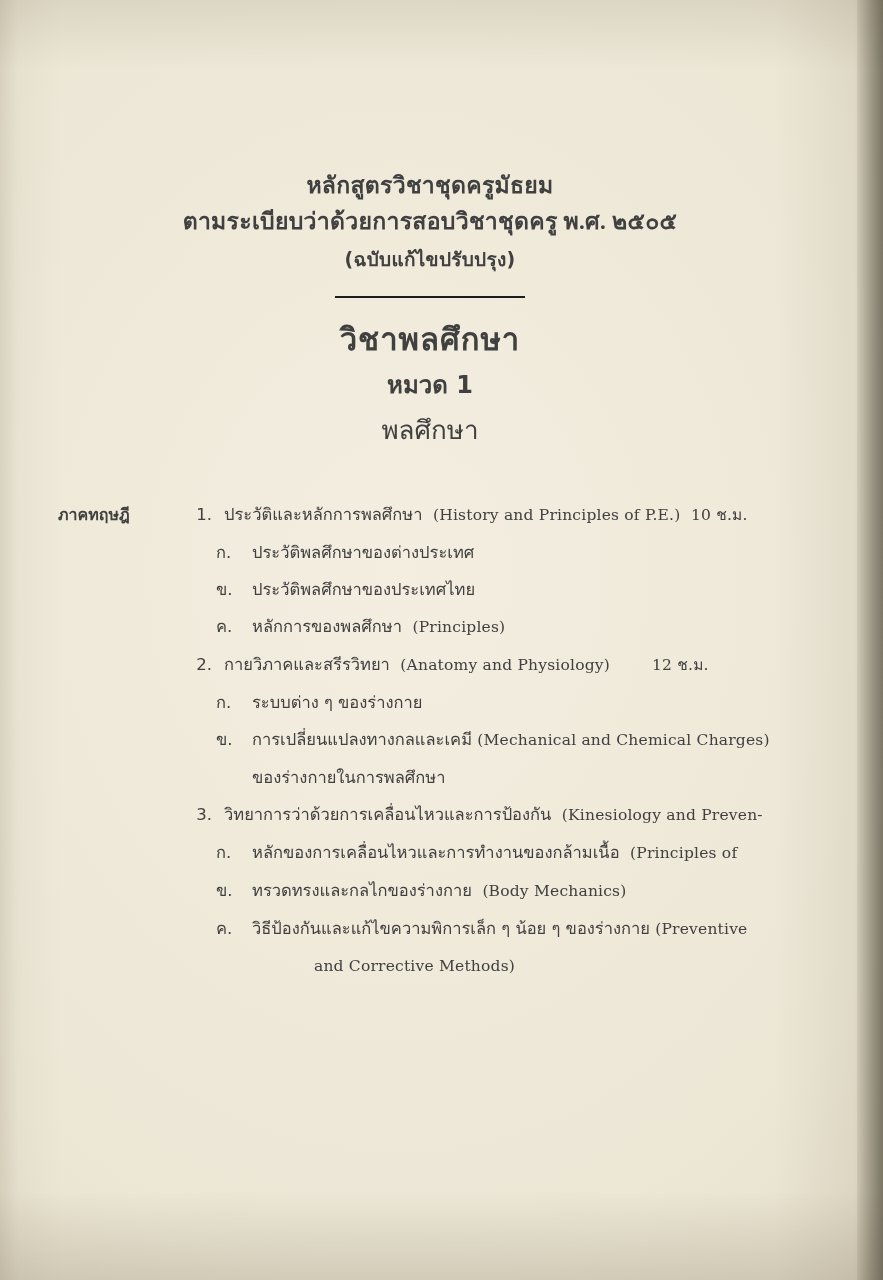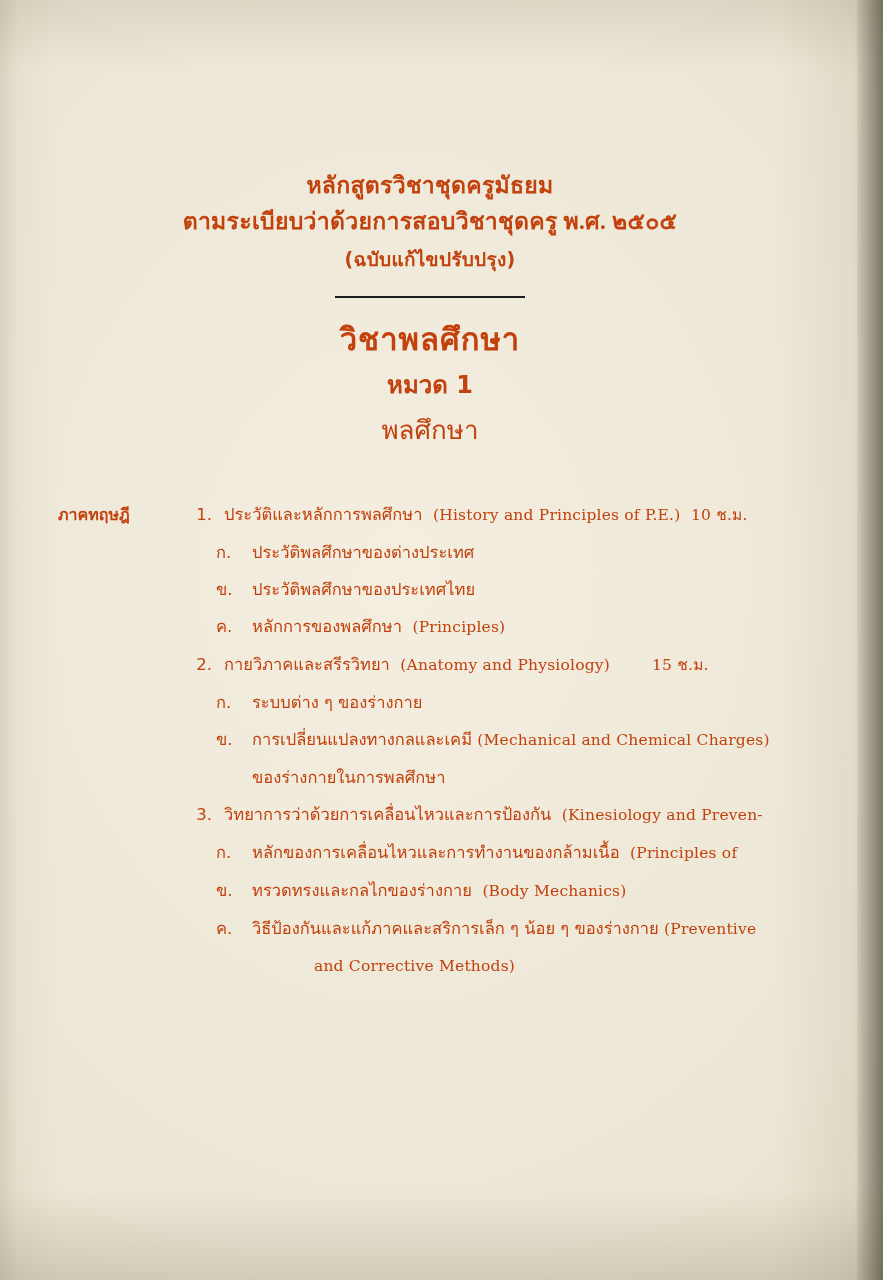--- a/index.html
+++ b/index.html
@@ -41,21 +41,21 @@
     height: 100%;
     background: linear-gradient(to right, rgba(90,82,62,0.10), rgba(60,55,42,0.55));
     pointer-events: none;
   }
   .content {
     position: absolute;
     left: 0;
     top: 0;
     width: 860px;
     height: 1258px;
-    color: #c2410c;
+    color: #404040;
   }
 
   
   .head {
     text-align: center;
     margin-top: 168px;
   }
   .head-line {
     font-weight: bold;
     letter-spacing: 0.3px;
@@ -197,21 +197,21 @@
         <span class="mark">ข.</span>
         <span class="txt">ประวัติพลศึกษาของประเทศไทย</span>
       </div>
       <div class="sub">
         <span class="mark">ค.</span>
         <span class="txt"><span>หลักการของพลศึกษา</span>&nbsp;&nbsp;<span class="latin">(Principles)</span></span>
       </div>
 
       <div class="item">
         <span class="num">2.</span>
-        <span class="txt"><span>กายวิภาคและสรีรวิทยา</span>&nbsp;&nbsp;<span class="latin">(Anatomy  and  Physiology)</span>&nbsp;&nbsp;&nbsp;&nbsp;&nbsp;&nbsp;&nbsp;&nbsp;<span class="hours latin">15 ช.ม.</span></span>
+        <span class="txt"><span>กายวิภาคและสรีรวิทยา</span>&nbsp;&nbsp;<span class="latin">(Anatomy  and  Physiology)</span>&nbsp;&nbsp;&nbsp;&nbsp;&nbsp;&nbsp;&nbsp;&nbsp;<span class="hours latin">12 ช.ม.</span></span>
       </div>
       <div class="sub">
         <span class="mark">ก.</span>
         <span class="txt">ระบบต่าง ๆ ของร่างกาย</span>
       </div>
       <div class="sub">
         <span class="mark">ข.</span>
         <span class="txt"><span>การเปลี่ยนแปลงทางกลและเคมี</span>&nbsp;<span class="latin">(Mechanical and Chemical Charges)</span></span>
         <span class="txt">ของร่างกายในการพลศึกษา</span>
       </div>
@@ -223,19 +223,19 @@
       <div class="sub">
         <span class="mark">ก.</span>
         <span class="txt"><span>หลักของการเคลื่อนไหวและการทำงานของกล้ามเนื้อ</span>&nbsp;&nbsp;<span class="latin">(Principles of</span></span>
       </div>
       <div class="sub">
         <span class="mark">ข.</span>
         <span class="txt"><span>ทรวดทรงและกลไกของร่างกาย</span>&nbsp;&nbsp;<span class="latin">(Body  Mechanics)</span></span>
       </div>
       <div class="sub">
         <span class="mark">ค.</span>
-        <span class="txt"><span>วิธีป้องกันและแก้ภาคและสริการเล็ก ๆ น้อย ๆ ของร่างกาย</span>&nbsp;<span class="latin">(Preventive</span></span>
+        <span class="txt"><span>วิธีป้องกันและแก้ไขความพิการเล็ก ๆ น้อย ๆ ของร่างกาย</span>&nbsp;<span class="latin">(Preventive</span></span>
         <span class="cont latin">and  Corrective  Methods)</span>
       </div>
 
     </div>
   </div>
 </div>
 
 </body></html>

